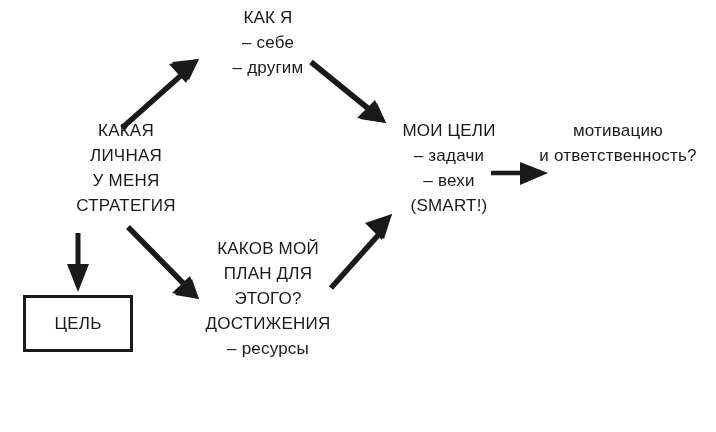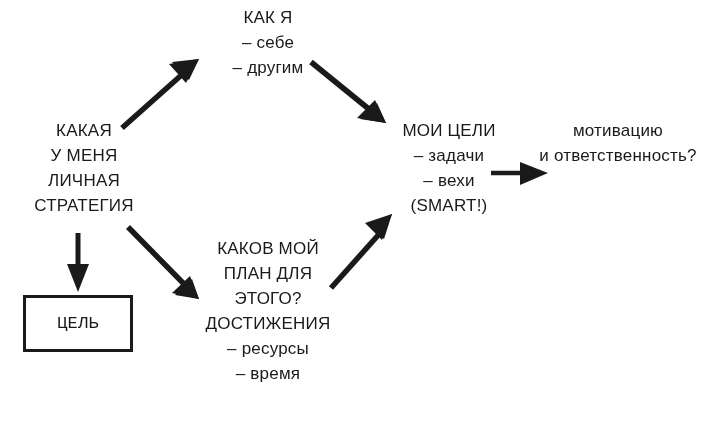--- a/index.html
+++ b/index.html
@@ -32,35 +32,34 @@
     font-size: 17px;
     letter-spacing: 0.2px;
   }
   .node .ln.caps {
     font-size: 17px;
   }
   .node .ln.sub {
     font-size: 17px;
   }
   
-  #node-strategy   { left: 0px;   top: 118px; width: 168px; }
+  #node-strategy   { left: 0px;   top: 118px; width: 168px; padding-left: 42px; }
   #node-describe   { left: 178px; top: 5px;   width: 180px; }
   #node-goal-box   { left: 23px;  top: 295px; width: 110px; height: 57px;
                      border: 3px solid #1a1a1a; box-sizing: border-box; }
   #node-goal-box .ln { line-height: 51px; }
   #node-plan       { left: 178px; top: 236px; width: 180px; }
   #node-mygoals    { left: 388px; top: 118px; width: 122px; }
   #node-tasks      { left: 520px; top: 118px; width: 196px; }
   .goalbox-inner {
     display: flex;
     align-items: center;
     justify-content: center;
     width: 100%;
     height: 100%;
-    font-family: Liberation Mono, monospace;
   }
 </style>
 </head>
 <body>
 
 <svg id="diagram" viewBox="0 0 716 432" xmlns="http://www.w3.org/2000/svg">
 
   <g>
     <line x1="122" y1="128" x2="186" y2="71" stroke="#1a1a1a" stroke-width="5.5"></line>
     <polygon points="199,59 169,64 186,83" fill="#1a1a1a"></polygon>
@@ -91,22 +90,22 @@
   </g>
 
   <g>
     <line x1="491" y1="173" x2="527" y2="173" stroke="#1a1a1a" stroke-width="4.5"></line>
     <polygon points="548,173 520,162 520,185" fill="#1a1a1a"></polygon>
   </g>
 </svg>
 
 <div class="node" id="node-strategy">
   <span class="ln caps">КАКАЯ</span>
+  <span class="ln caps">ЛИЧНАЯ</span>
   <span class="ln caps">У МЕНЯ</span>
-  <span class="ln caps">ЛИЧНАЯ</span>
   <span class="ln caps">СТРАТЕГИЯ</span>
 </div>
 
 <div class="node" id="node-describe">
   <span class="ln caps">КАК Я</span>
   <span class="ln sub">– себе</span>
   <span class="ln sub">– другим</span>
 </div>
 
 <div class="node" id="node-goal-box">
@@ -114,21 +113,20 @@
     <span class="ln caps">ЦЕЛЬ</span>
   </div>
 </div>
 
 <div class="node" id="node-plan">
   <span class="ln caps">КАКОВ МОЙ</span>
   <span class="ln caps">ПЛАН ДЛЯ</span>
   <span class="ln caps">ЭТОГО?</span>
   <span class="ln caps">ДОСТИЖЕНИЯ</span>
   <span class="ln sub">– ресурсы</span>
-  <span class="ln sub">– время</span>
 </div>
 
 <div class="node" id="node-mygoals">
   <span class="ln caps">МОИ ЦЕЛИ</span>
   <span class="ln sub">– задачи</span>
   <span class="ln sub">– вехи</span>
   <span class="ln sub">(SMART!)</span>
 </div>
 
 <div class="node" id="node-tasks">

